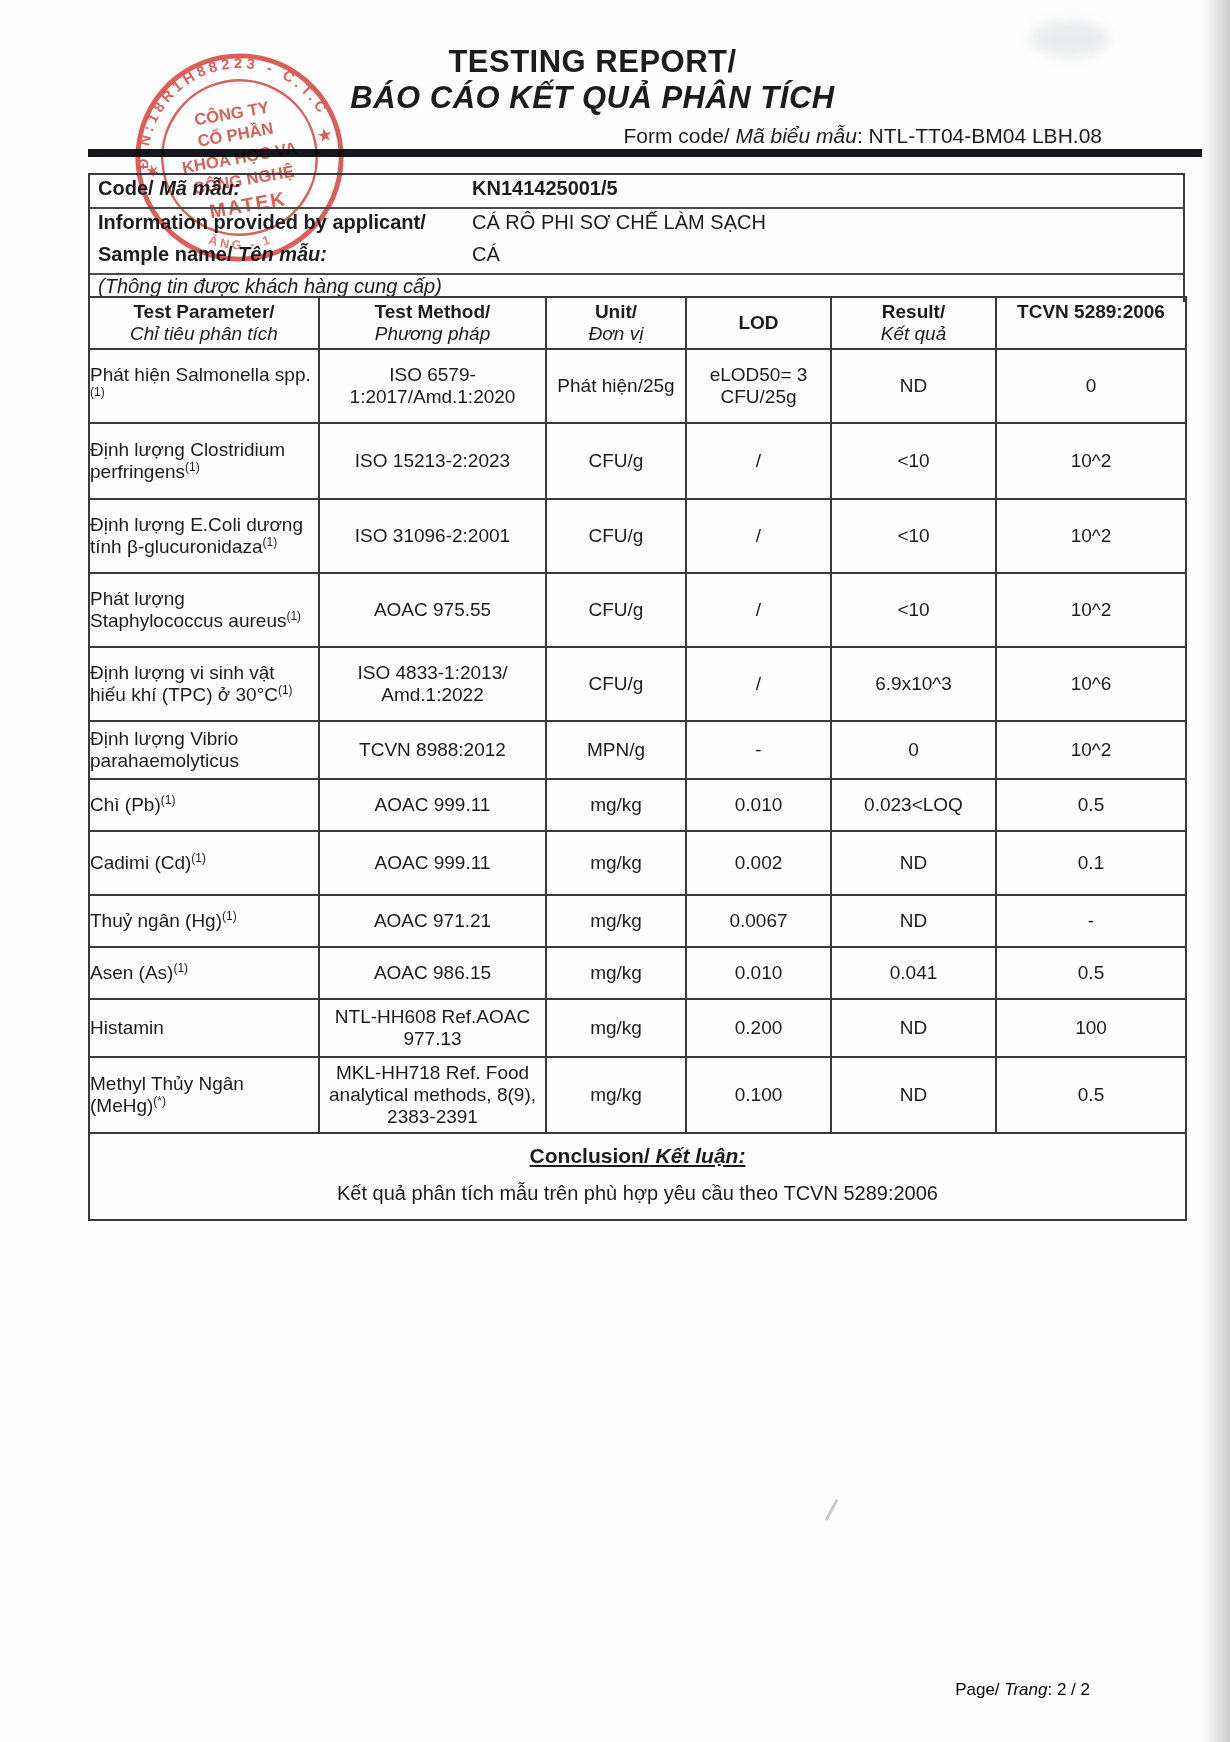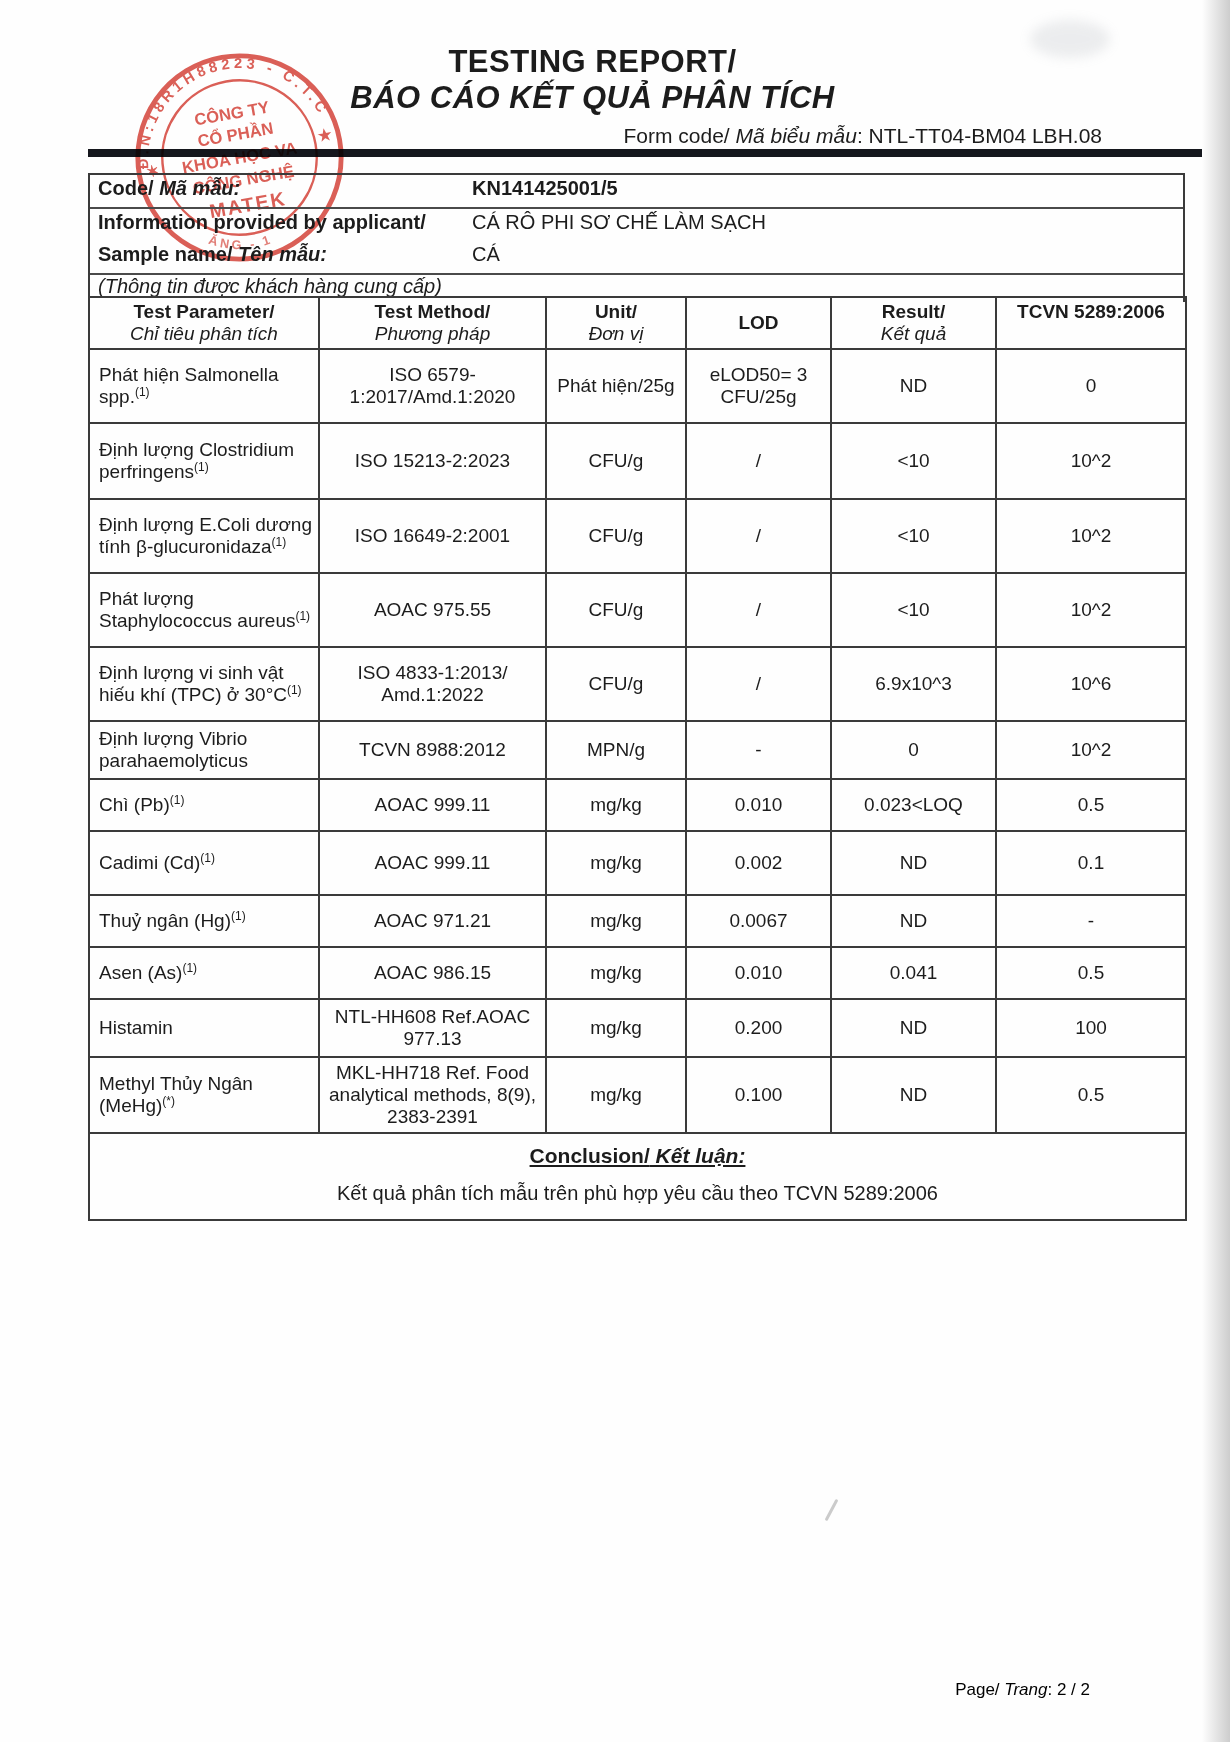--- a/index.html
+++ b/index.html
@@ -42,21 +42,21 @@
   .info-sub{font-style:italic;font-weight:normal;padding:0 8px 4px 8px;font-size:20px;}
   .info-value{position:absolute;left:382px;top:2px;font-size:20px;}
   .info-value.bold{font-weight:bold;}
 
   
   table.results{position:absolute;top:296px;left:88px;width:1097px;
     border-collapse:collapse;font-size:19px;table-layout:fixed;}
   table.results th, table.results td{
     border:2px solid #3a3a3a;padding:3px 6px;vertical-align:middle;text-align:center;
     overflow-wrap:break-word;}
-  table.results td.col-param{text-align:left;padding-left:9px;}
+  table.results td.col-param{text-align:left;padding-left:0;}
   th .en{font-weight:bold;font-style:normal;display:block;}
   th .vi{font-weight:normal;font-style:italic;display:block;}
   sup{font-size:12px;line-height:0;}
   .conclusion-cell{padding:10px 6px 14px 6px !important;}
   .conclusion-head{font-weight:bold;font-size:21px;text-decoration:underline;}
   .conclusion-head .it{font-style:italic;}
   .conclusion-text{margin-top:14px;font-size:20px;}
 
   
   .footer{position:absolute;top:1680px;right:140px;font-size:17px;color:#000000;white-space:nowrap;}
@@ -176,21 +176,21 @@
         <tr style="height: 76px;">
           <td class="col-param"><span>Định lượng Clostridium perfringens</span><sup>(1)</sup></td>
           <td>ISO 15213-2:2023</td>
           <td>CFU/g</td>
           <td>/</td>
           <td>&lt;10</td>
           <td>10^2</td>
         </tr>
         <tr style="height: 74px;">
           <td class="col-param"><span>Định lượng E.Coli dương tính β-glucuronidaza</span><sup>(1)</sup></td>
-          <td>ISO 16649-2:2001</td>
+          <td>ISO 31096-2:2001</td>
           <td>CFU/g</td>
           <td>/</td>
           <td>&lt;10</td>
           <td>10^2</td>
         </tr>
         <tr style="height: 74px;">
           <td class="col-param"><span>Phát lượng Staphylococcus aureus</span><sup>(1)</sup></td>
           <td>AOAC 975.55</td>
           <td>CFU/g</td>
           <td>/</td>

